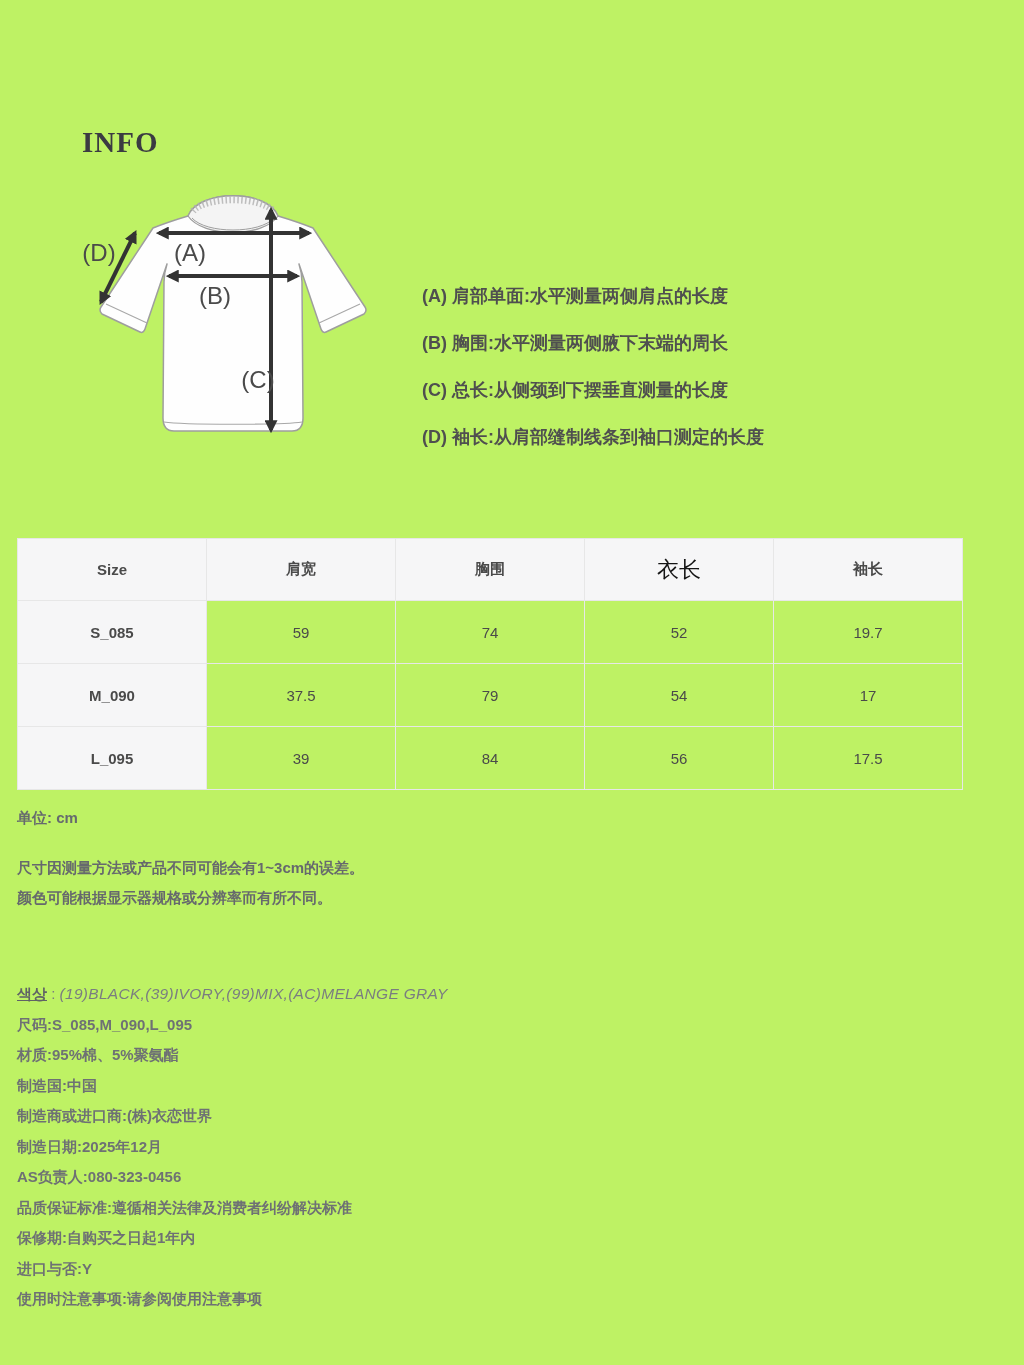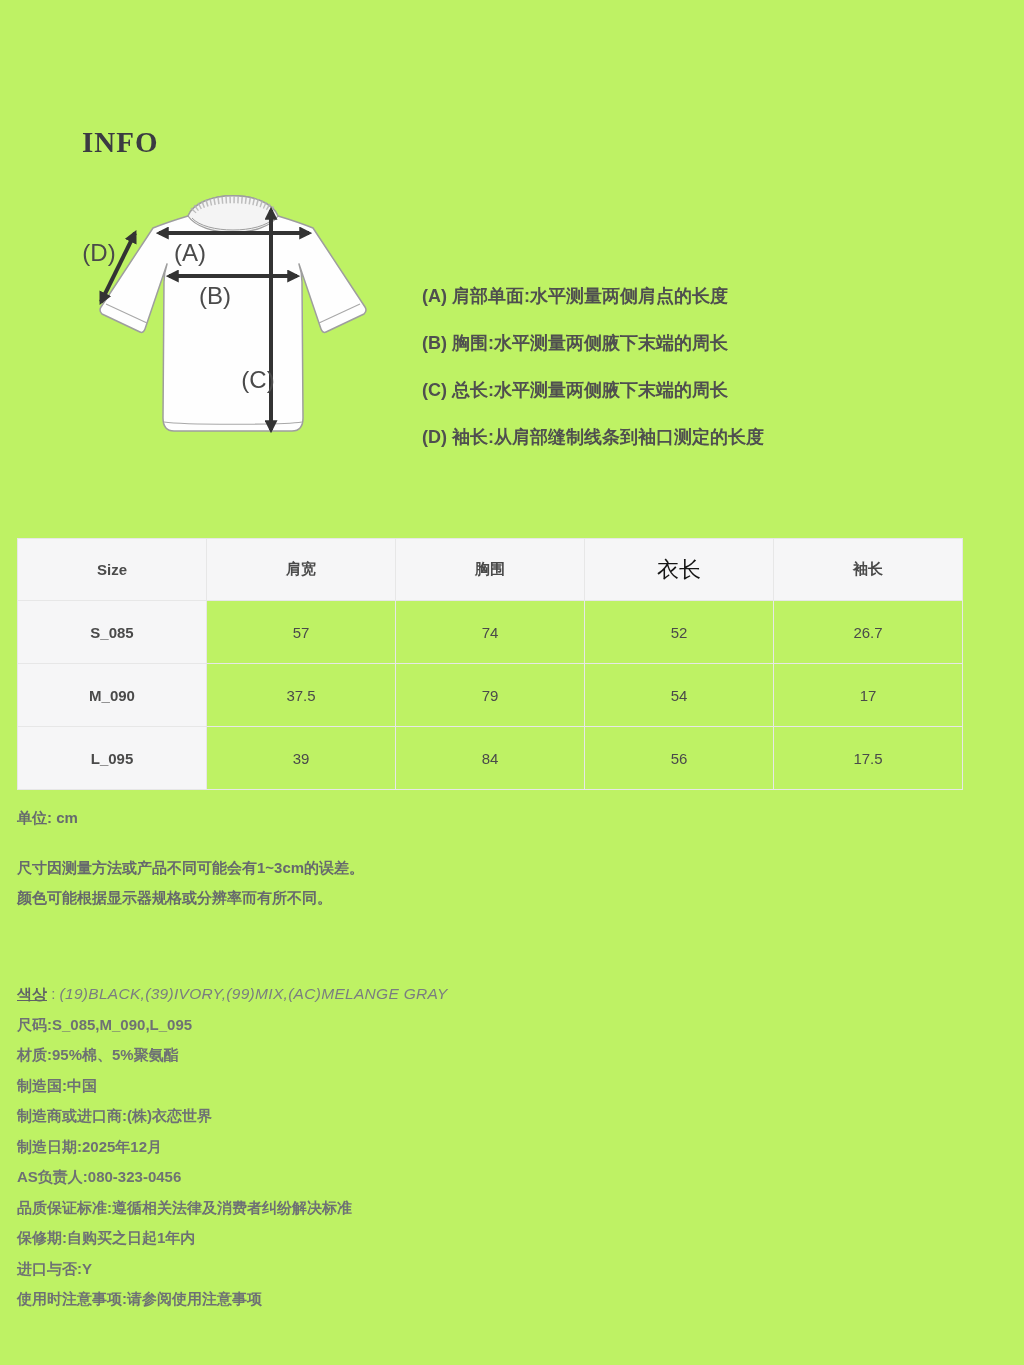--- a/index.html
+++ b/index.html
@@ -122,41 +122,41 @@
       <text x="127" y="83" text-anchor="middle">(A)</text>
       <text x="152" y="126" text-anchor="middle">(B)</text>
       <text x="195" y="210" text-anchor="middle">(C)</text>
       <text x="36" y="83" text-anchor="middle">(D)</text>
     </svg>
   </div>
 
   <div class="measure-desc">
     <p>(A) 肩部单面:水平测量两侧肩点的长度</p>
     <p>(B) 胸围:水平测量两侧腋下末端的周长</p>
-    <p>(C) 总长:水平测量两侧腋下末端的周长</p>
+    <p>(C) 总长:从侧颈到下摆垂直测量的长度</p>
     <p>(D) 袖长:从肩部缝制线条到袖口测定的长度</p>
   </div>
 
   <table class="size-table">
     <thead>
       <tr>
         <th>Size</th>
         <th>肩宽</th>
         <th>胸围</th>
         <th class="serif-head">衣长</th>
         <th>袖长</th>
       </tr>
     </thead>
     <tbody>
       <tr>
         <td>S_085</td>
-        <td>57</td>
+        <td>59</td>
         <td>74</td>
         <td>52</td>
-        <td>26.7</td>
+        <td>19.7</td>
       </tr>
       <tr>
         <td>M_090</td>
         <td>37.5</td>
         <td>79</td>
         <td>54</td>
         <td>17</td>
       </tr>
       <tr>
         <td>L_095</td>

